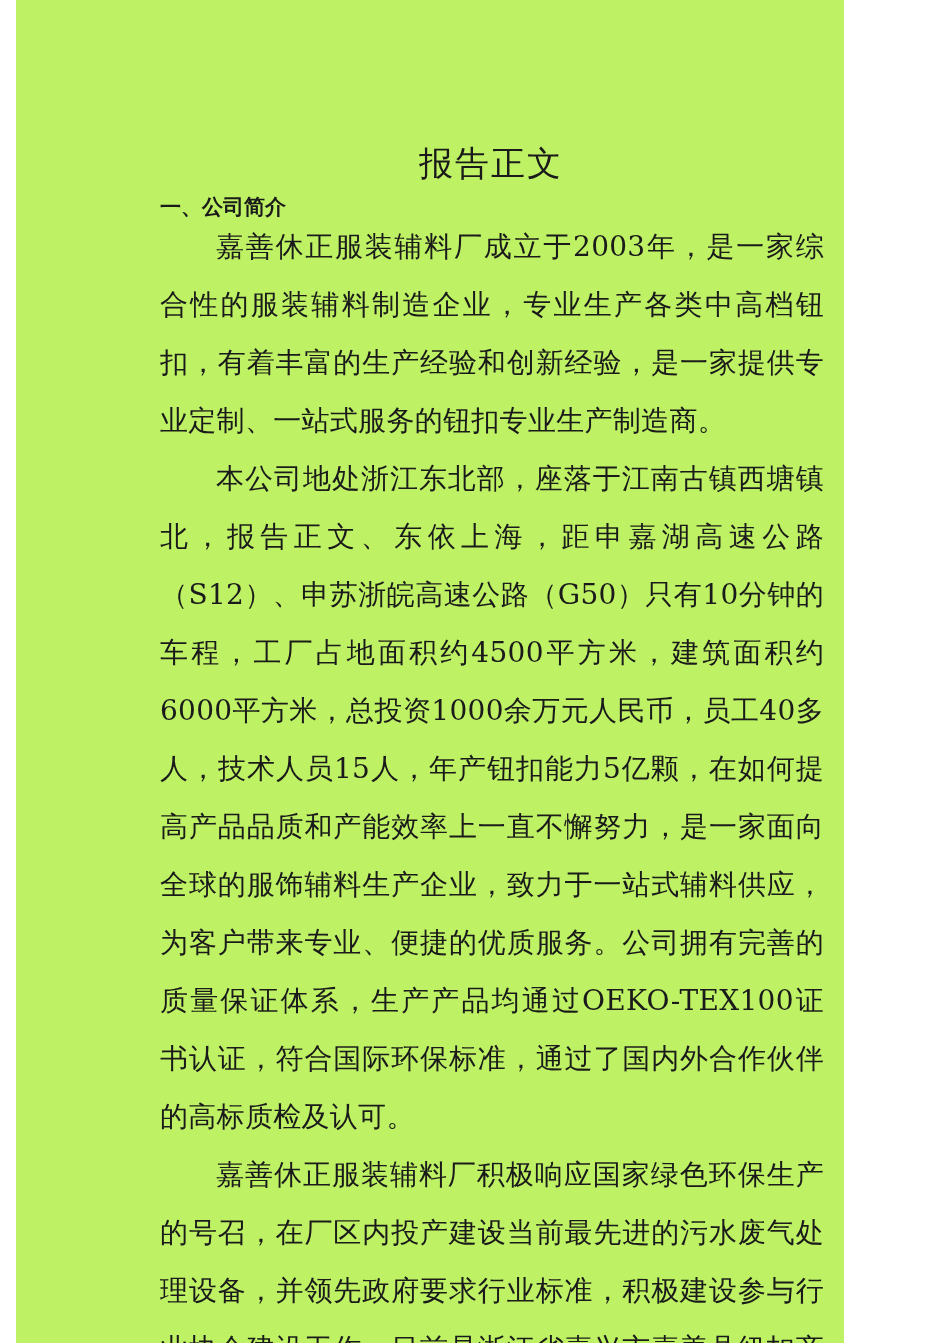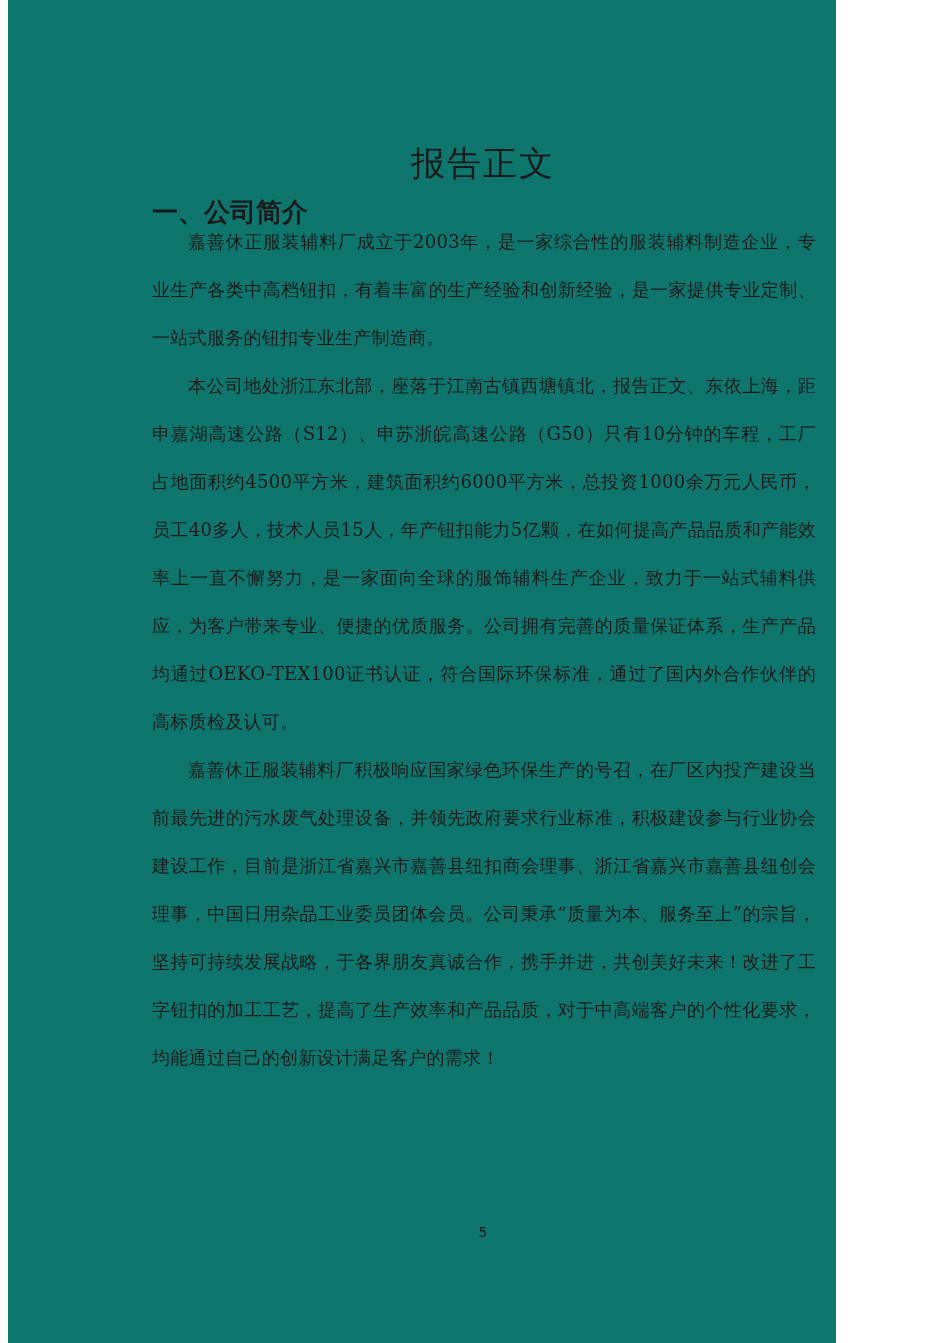--- a/index.html
+++ b/index.html
@@ -1,24 +1,24 @@
 <!DOCTYPE html>
 <html><head>
   <meta charset="utf-8">
   <style>
     html, body { margin: 0; padding: 0; background: #ffffff; }
     body { width: 950px; height: 1343px; position: relative; overflow: hidden;
            font-family: "DejaVu Serif", "Liberation Serif", serif; color: #1a1a1a; }
-    .page { position: absolute; left: 8px; top: 0; width: 828px; height: 1343px; background: #0f766e; }
+    .page { position: absolute; left: 16px; top: 0; width: 828px; height: 1343px; background: #bef264; }
     .title { position: absolute; top: 112px; left: 0; width: 950px; text-align: center;
              font-size: 34px; letter-spacing: 2px; line-height: 56px; font-weight: normal; }
-    .section-heading { position: absolute; top: 172px; left: 144px; font-size: 26px; font-weight: bold;
+    .section-heading { position: absolute; top: 172px; left: 144px; font-size: 21px; font-weight: bold;
              font-family: "DejaVu Sans", "Liberation Sans", sans-serif; line-height: 36px; }
     .body-text { position: absolute; left: 144px; width: 664px; top: 218px; }
-    .para { margin: 0; font-size: 18px; line-height: 48px; text-align: justify;
+    .para { margin: 0; font-size: 28px; line-height: 58px; text-align: justify;
             text-indent: 2em; letter-spacing: 0.3px; }
     .page-number { position: absolute; top: 1224px; left: 0; width: 950px; text-align: center;
              font-family: "DejaVu Sans", "Liberation Sans", sans-serif; font-size: 14px; }
   </style>
 </head>
 <body>
 
 <div class="page">
   <h1 class="title">报告正文</h1>
   <h2 class="section-heading">一、公司简介</h2>

